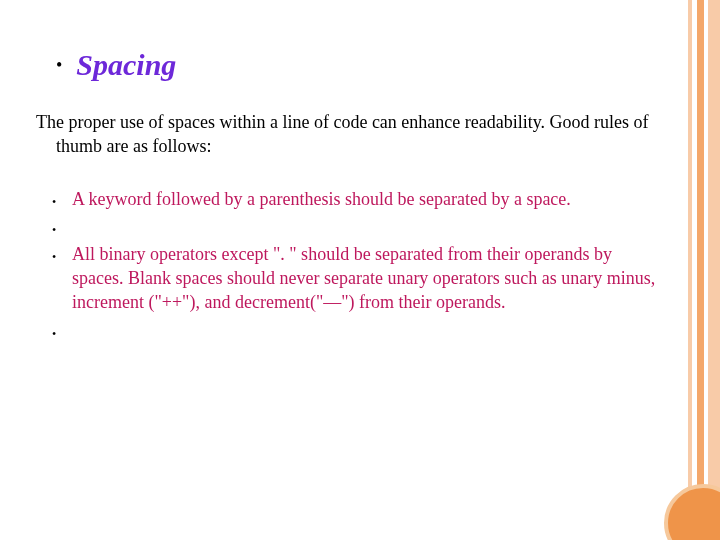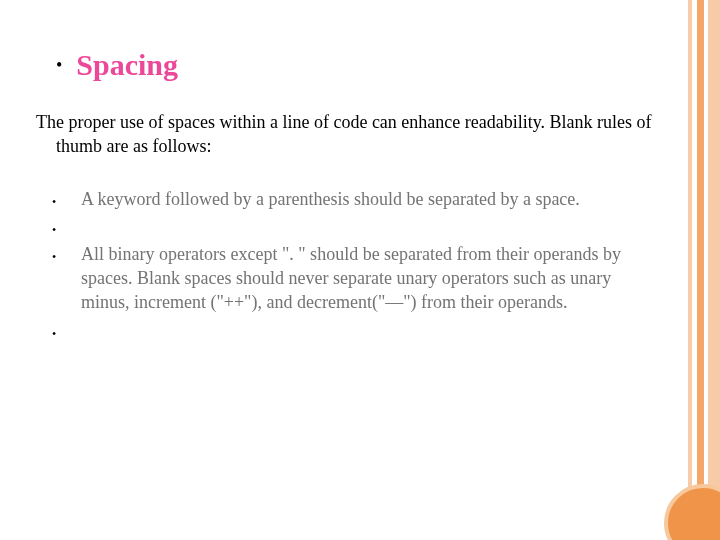--- a/index.html
+++ b/index.html
@@ -25,21 +25,22 @@
   .title-bullet {
     font-size: 18px;
     color: #000;
     margin-right: 14px;
     position: relative;
     top: -4px;
   }
   .title {
     font-size: 30px;
     font-weight: bold;
-    color: #ec4899;
+    font-style: italic;
+    color: #6d28d9;
   }
   .intro {
     font-size: 18px;
     color: #000;
     line-height: 1.35;
     margin-left: -20px;
     margin-bottom: 28px;
     padding-left: 20px;
     text-indent: -20px;
   }
@@ -54,23 +55,22 @@
   .small-bullet {
     font-size: 12px;
     color: #000;
     margin-right: 12px;
     margin-top: 8px;
     flex-shrink: 0;
     width: 8px;
   }
   .bullet-text {
     font-size: 18px;
-    color: #737373;
+    color: #be185d;
     line-height: 1.35;
-    margin-left: 9px;
   }
   .side-stripes {
     position: absolute;
     right: 0;
     top: 0;
     height: 540px;
     display: flex;
   }
   .stripe {
     height: 540px;
@@ -95,21 +95,21 @@
 <body>
 
 <div class="slide">
 
   <div class="title-row">
     <span class="title-bullet">•</span>
     <span class="title">Spacing</span>
   </div>
 
   <div class="intro">
-    <span>The proper use of spaces within a line of code can enhance readability. Blank rules of thumb are as follows:</span>
+    <span>The proper use of spaces within a line of code can enhance readability. Good rules of thumb are as follows:</span>
   </div>
 
   <div class="bullets">
     <div class="bullet-item">
       <span class="small-bullet">•</span>
       <span class="bullet-text">A keyword followed by a parenthesis should be separated by a space.</span>
     </div>
     <div class="bullet-item">
       <span class="small-bullet">•</span>
     </div>

